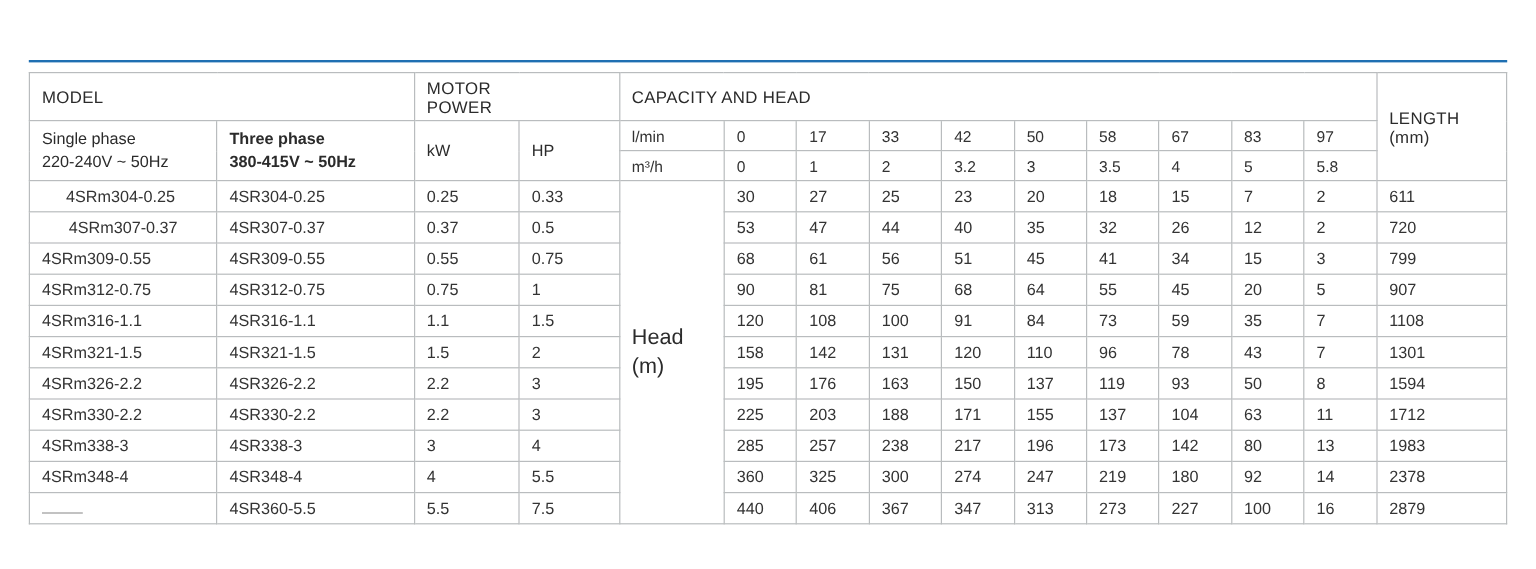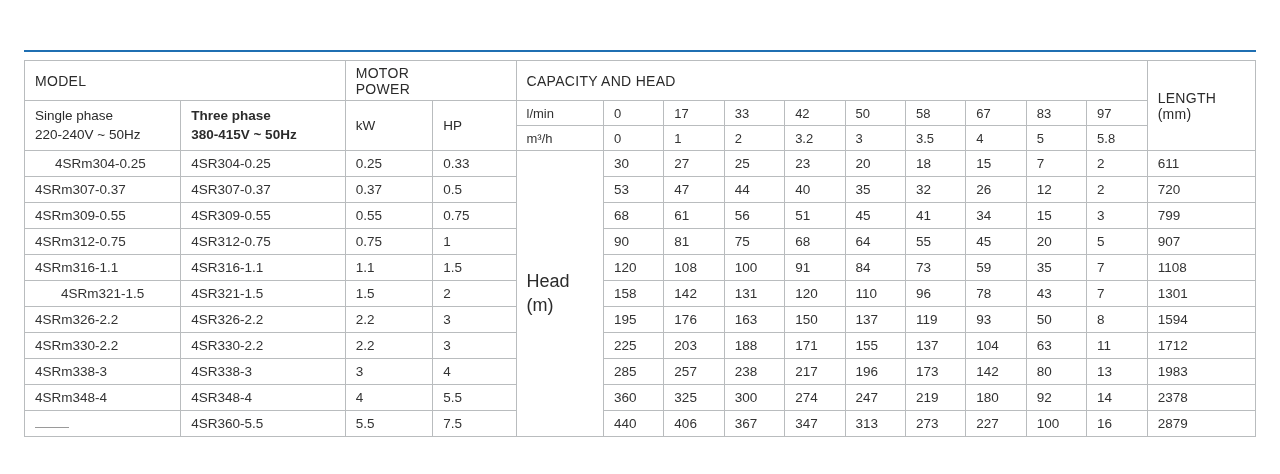--- a/index.html
+++ b/index.html
@@ -168,21 +168,21 @@
           <td><span>25</span></td>
           <td><span>23</span></td>
           <td><span>20</span></td>
           <td><span>18</span></td>
           <td><span>15</span></td>
           <td><span>7</span></td>
           <td><span>2</span></td>
           <td><span>611</span></td>
         </tr>
         <tr>
-          <td style="height:26px;"><span>4SRm307-0.37</span></td>
+          <td style="height:26px;text-align:center;"><span>4SRm307-0.37</span></td>
           <td><span>4SR307-0.37</span></td>
           <td><span>0.37</span></td>
           <td><span>0.5</span></td>
           <td><span>53</span></td>
           <td><span>47</span></td>
           <td><span>44</span></td>
           <td><span>40</span></td>
           <td><span>35</span></td>
           <td><span>32</span></td>
           <td><span>26</span></td>
@@ -232,21 +232,21 @@
           <td><span>100</span></td>
           <td><span>91</span></td>
           <td><span>84</span></td>
           <td><span>73</span></td>
           <td><span>59</span></td>
           <td><span>35</span></td>
           <td><span>7</span></td>
           <td><span>1108</span></td>
         </tr>
         <tr>
-          <td style="height:26px;text-align:center;"><span>4SRm321-1.5</span></td>
+          <td style="height:26px;"><span>4SRm321-1.5</span></td>
           <td><span>4SR321-1.5</span></td>
           <td><span>1.5</span></td>
           <td><span>2</span></td>
           <td><span>158</span></td>
           <td><span>142</span></td>
           <td><span>131</span></td>
           <td><span>120</span></td>
           <td><span>110</span></td>
           <td><span>96</span></td>
           <td><span>78</span></td>

